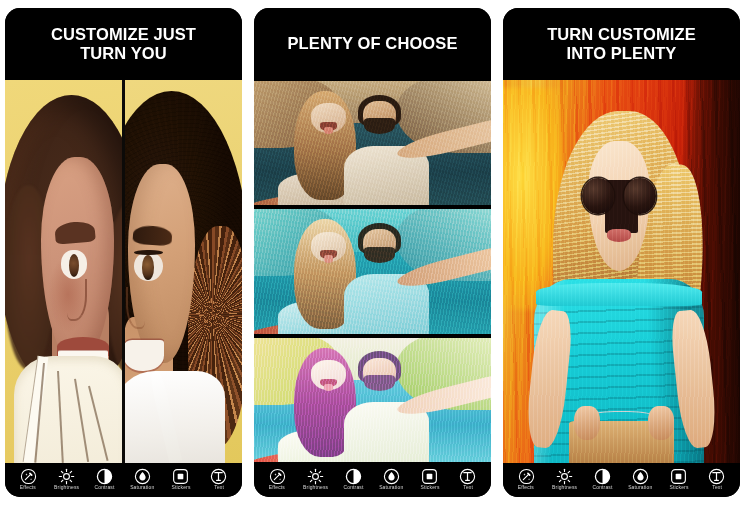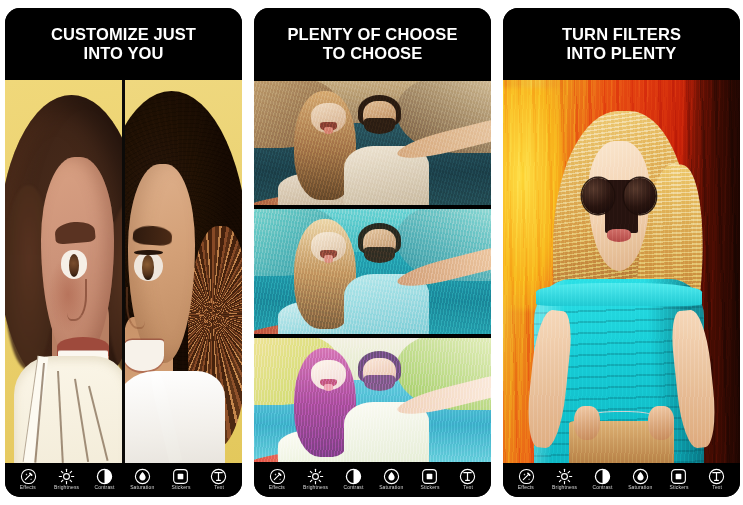--- a/index.html
+++ b/index.html
@@ -669,21 +669,21 @@
   }
 </style>
 </head>
 <body>
 
 <div id="app">
 
   <section class="panel">
     <header class="headline">
       <span class="l1">CUSTOMIZE JUST</span>
-      <span class="l2">INTO YOU</span>
+      <span class="l2">TURN YOU</span>
     </header>
 
     <div class="stage">
       <div class="split">
 
         <div class="half">
           <div class="cartoon-bg"></div>
           <div class="c-hair"></div>
           <div class="c-neck"></div>
           <div class="c-face"></div>
@@ -779,21 +779,20 @@
           <path d="M6.8 6.6h10.4M12 6.6v10.8M9.4 17.6h5.2" stroke="#fff" stroke-width="1.7" stroke-linecap="round"></path>
         </svg>
         <span class="tool-label">Text</span>
       </div>
     </nav>
   </section>
 
   <section class="panel">
     <header class="headline">
       <span class="l1">PLENTY OF CHOOSE</span>
-      <span class="l2">TO CHOOSE</span>
     </header>
 
     <div class="stage">
       <div class="filters">
 
         <div class="filter-card f1">
           <div class="sf">
             <div class="sf-sky"></div>
             <div class="sf-water"></div>
             <div class="sf-cliffL"></div>
@@ -911,21 +910,21 @@
           <circle cx="12" cy="12" r="10" fill="none" stroke="#fff" stroke-width="1.6"></circle>
           <path d="M6.8 6.6h10.4M12 6.6v10.8M9.4 17.6h5.2" stroke="#fff" stroke-width="1.7" stroke-linecap="round"></path>
         </svg>
         <span class="tool-label">Text</span>
       </div>
     </nav>
   </section>
 
   <section class="panel">
     <header class="headline">
-      <span class="l1">TURN FILTERS</span>
+      <span class="l1">TURN CUSTOMIZE</span>
       <span class="l2">INTO PLENTY</span>
     </header>
 
     <div class="stage">
       <div class="poster">
         <div class="po-bg"></div>
         <div class="po-bg-yellow"></div>
         <div class="po-bg-dark"></div>
         <div class="po-bg-strokes"></div>
 

